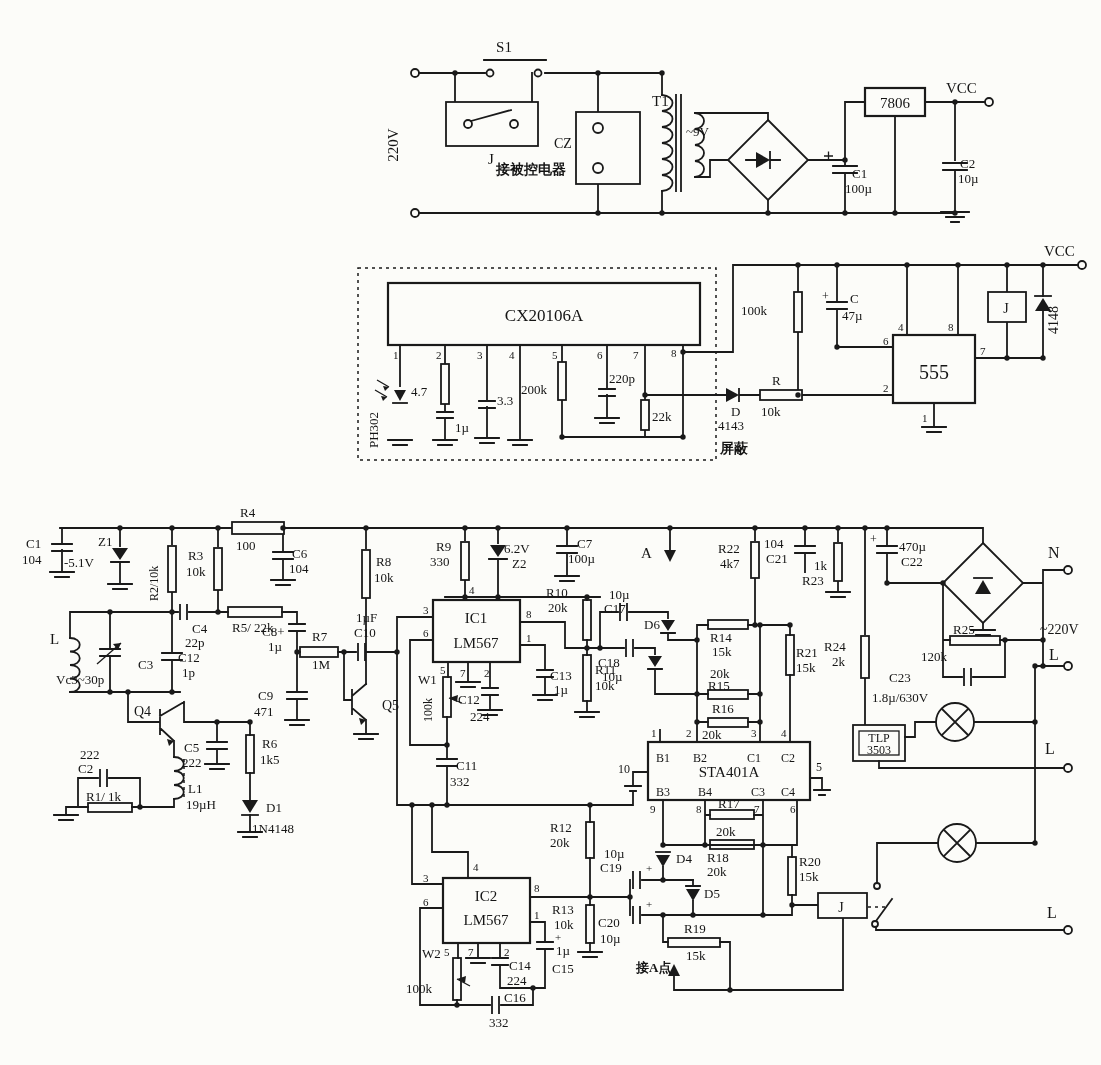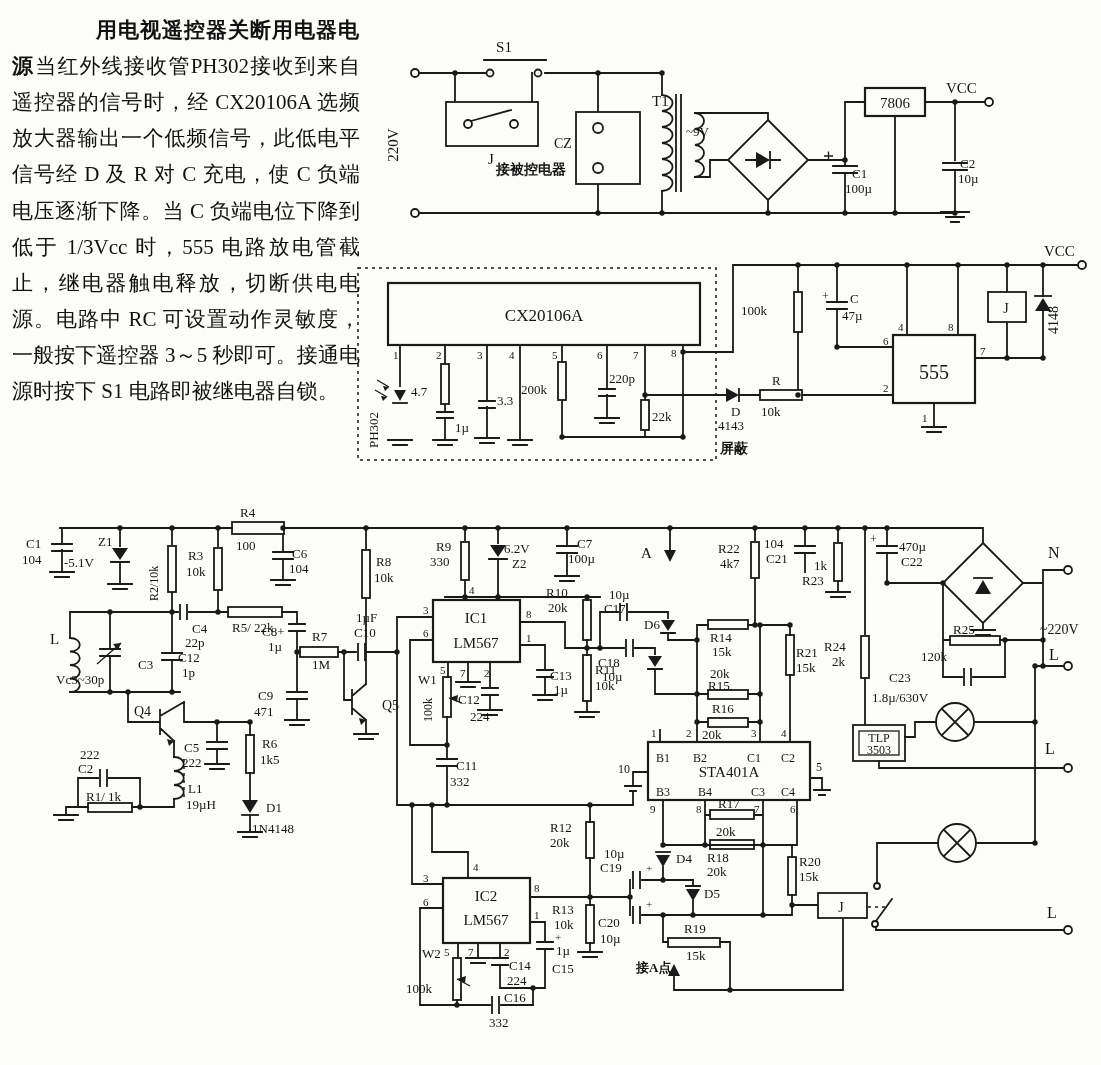--- a/index.html
+++ b/index.html
@@ -17,23 +17,20 @@
   .box{fill:#fcfcf9;stroke:#1a1a1a;stroke-width:2.2;}
   .dash{fill:none;stroke:#1a1a1a;stroke-width:1.5;stroke-dasharray:3 4;}
   .dot{fill:#1a1a1a;}
   .blk{fill:#1a1a1a;stroke:none;}
 </style>
 </head>
 <body>
 
 <div id="page">
 
-  <div id="article">
-    <p><b>用电视遥控器关断用电器电源</b><span>当红外线接收管PH302接收到来自遥控器的信号时，经 CX20106A 选频放大器输出一个低频信号，此低电平信号经 D 及 R 对 C 充电，使 C 负端电压逐渐下降。当 C 负端电位下降到低于 1/3Vcc 时，555 电路放电管截止，继电器触电释放，切断供电电源。电路中 RC 可设置动作灵敏度，一般按下遥控器 3～5 秒即可。接通电源时按下 S1 电路即被继电器自锁。</span></p>
-  </div>
 
   <svg width="1101" height="1065" viewBox="0 0 1101 1065">
 
     <g>
       <circle cx="415" cy="73" r="4" class="cmp"></circle>
       <circle cx="415" cy="213" r="4" class="cmp"></circle>
       <path class="w" d="M419,73 H485 M545,73 H662 M419,213 H955
         M455,73 V124 H464 M518,124 H532 M532,124 V73
         M598,73 V112 M598,173 V213
         M662,73 V95 M662,191 V213 M676,95 V191 M681,95 V191

